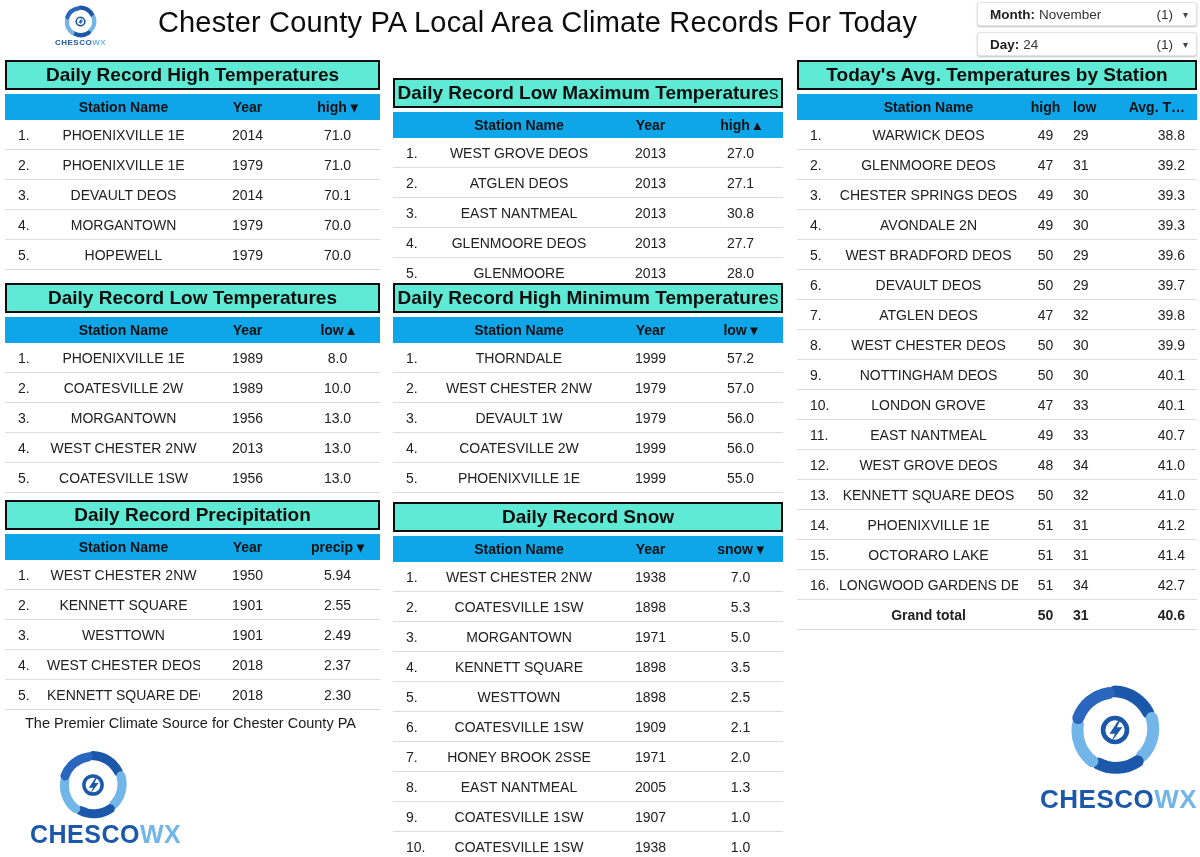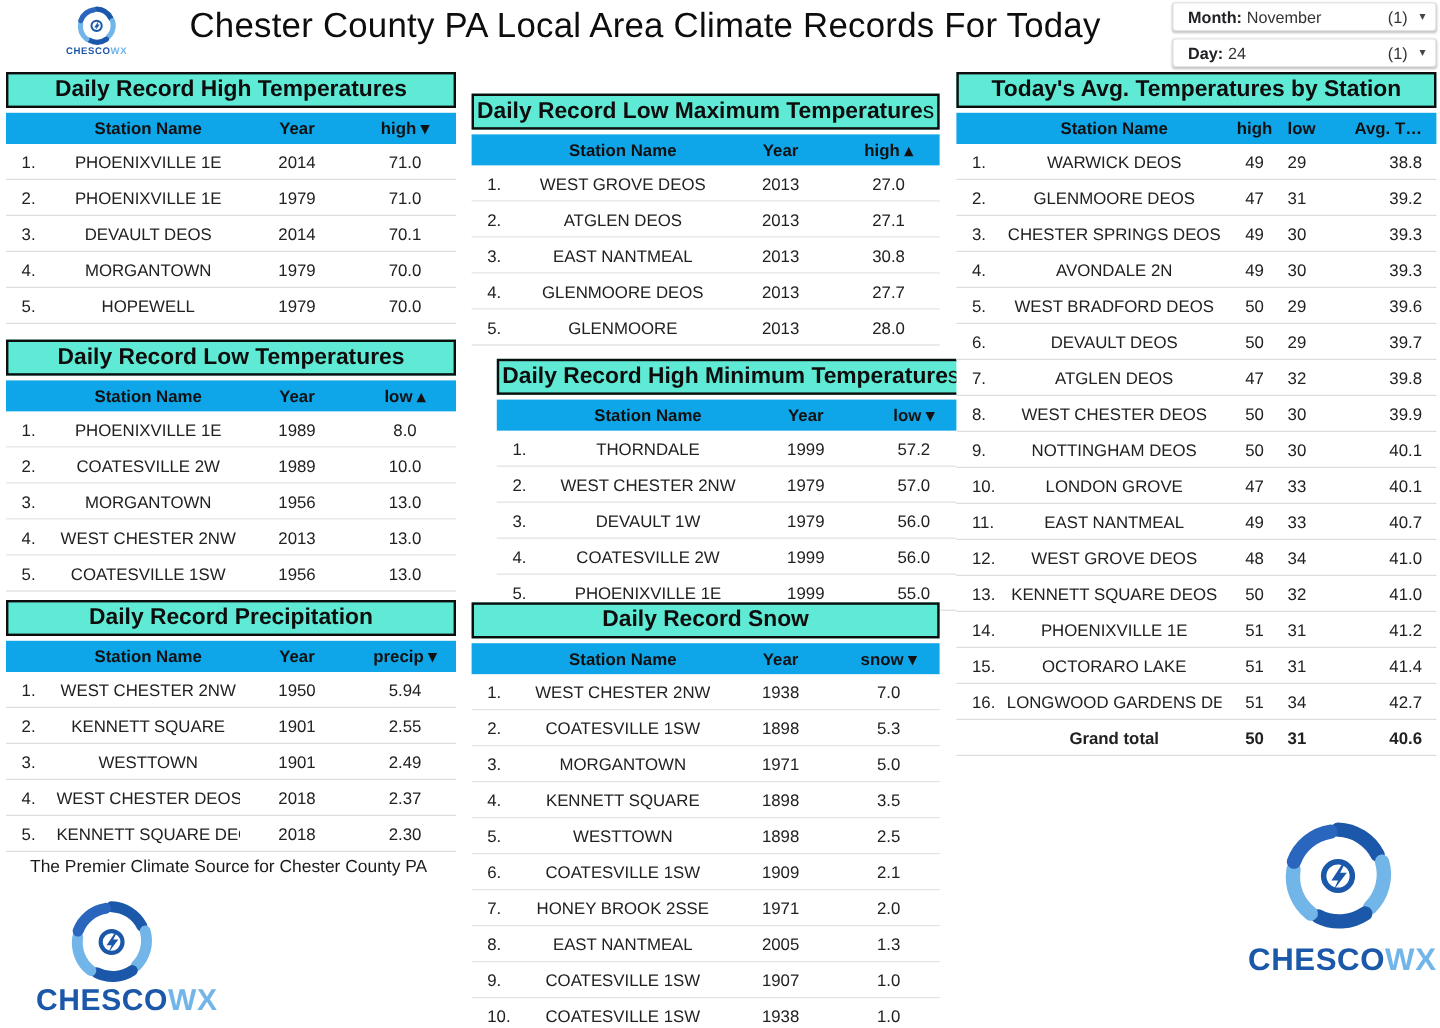--- a/index.html
+++ b/index.html
@@ -86,21 +86,21 @@
 
   .c-high { width: 55px; text-align: center; flex: none; }
   .c-low  { width: 52px; flex: none; }
   .c-avg  { width: 72px; text-align: right; padding-right: 12px; flex: none; }
 
   
   #panel-record-high     { top: 0px; }
   #panel-record-low      { top: 223px; }
   #panel-precip          { top: 440px; }
   #panel-record-low-max  { top: 0px; margin-top: 18px; }
-  #panel-record-high-min { top: 239px; margin-left: 21px; }
+  #panel-record-high-min { top: 223px; }
   #panel-snow            { top: 442px; }
   #panel-today-avg       { top: 0px; }
 
   
   .footer-text {
     position: absolute; left: 25px; top: 712px;
     font-size: 14.5px; color: #1a1a1a; line-height: 23px;
   }
   .brand-bottom-left { position: absolute; left: 30px; top: 750px; width: 160px; }
   .brand-bottom-left svg { width: 70px; height: 70px; display: block; margin-left: 28px; }

